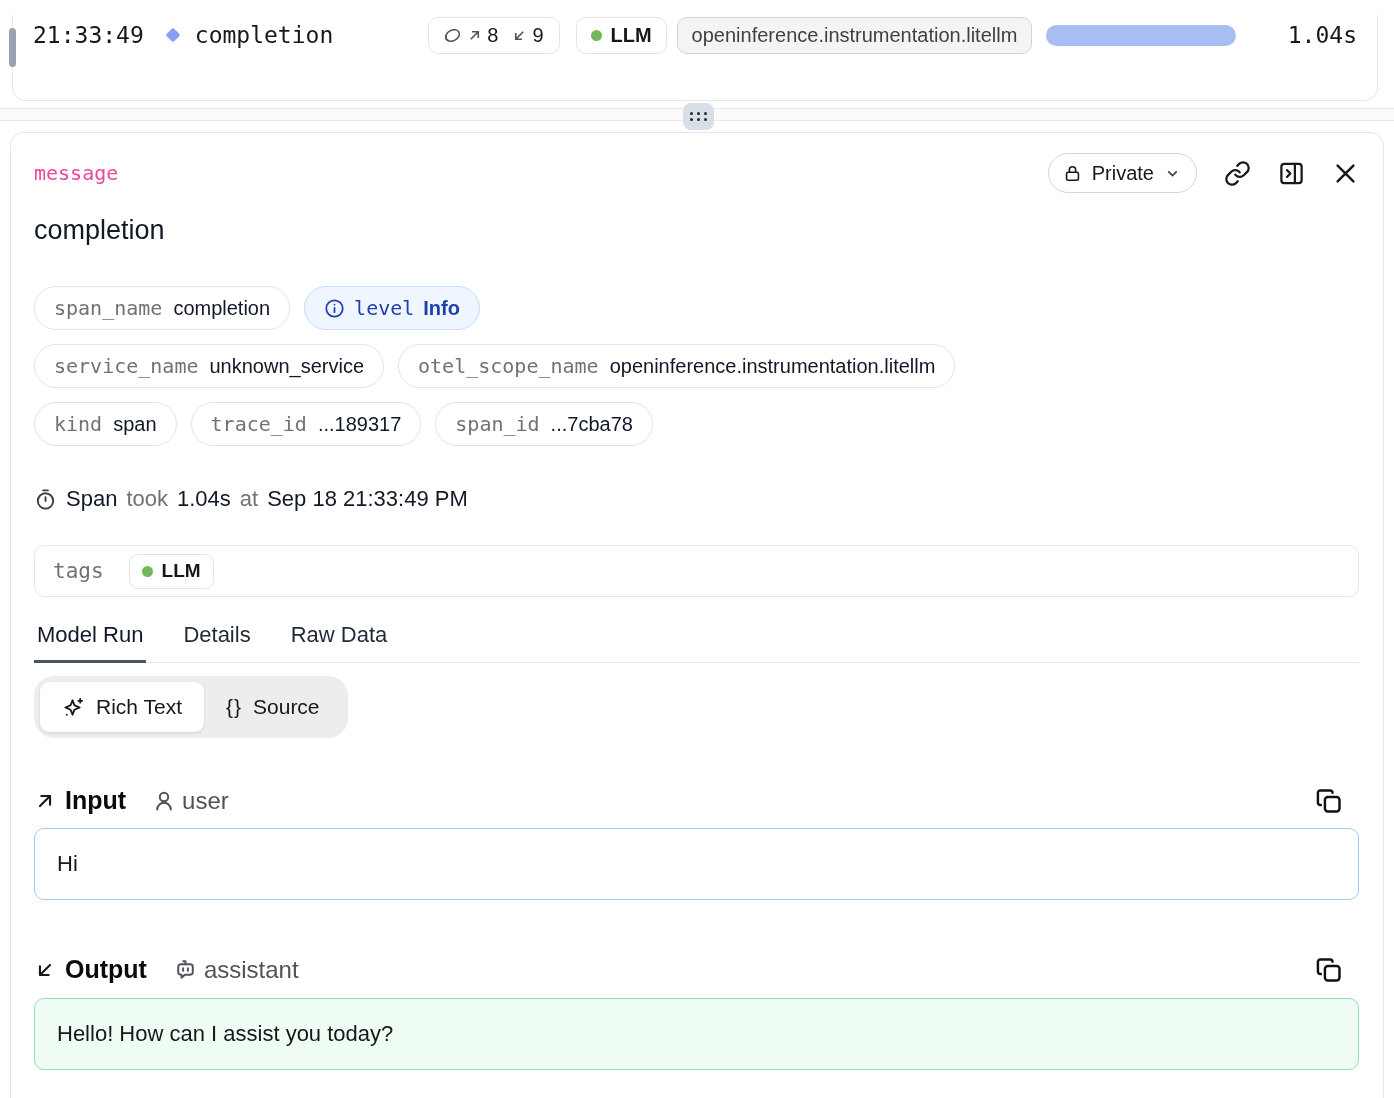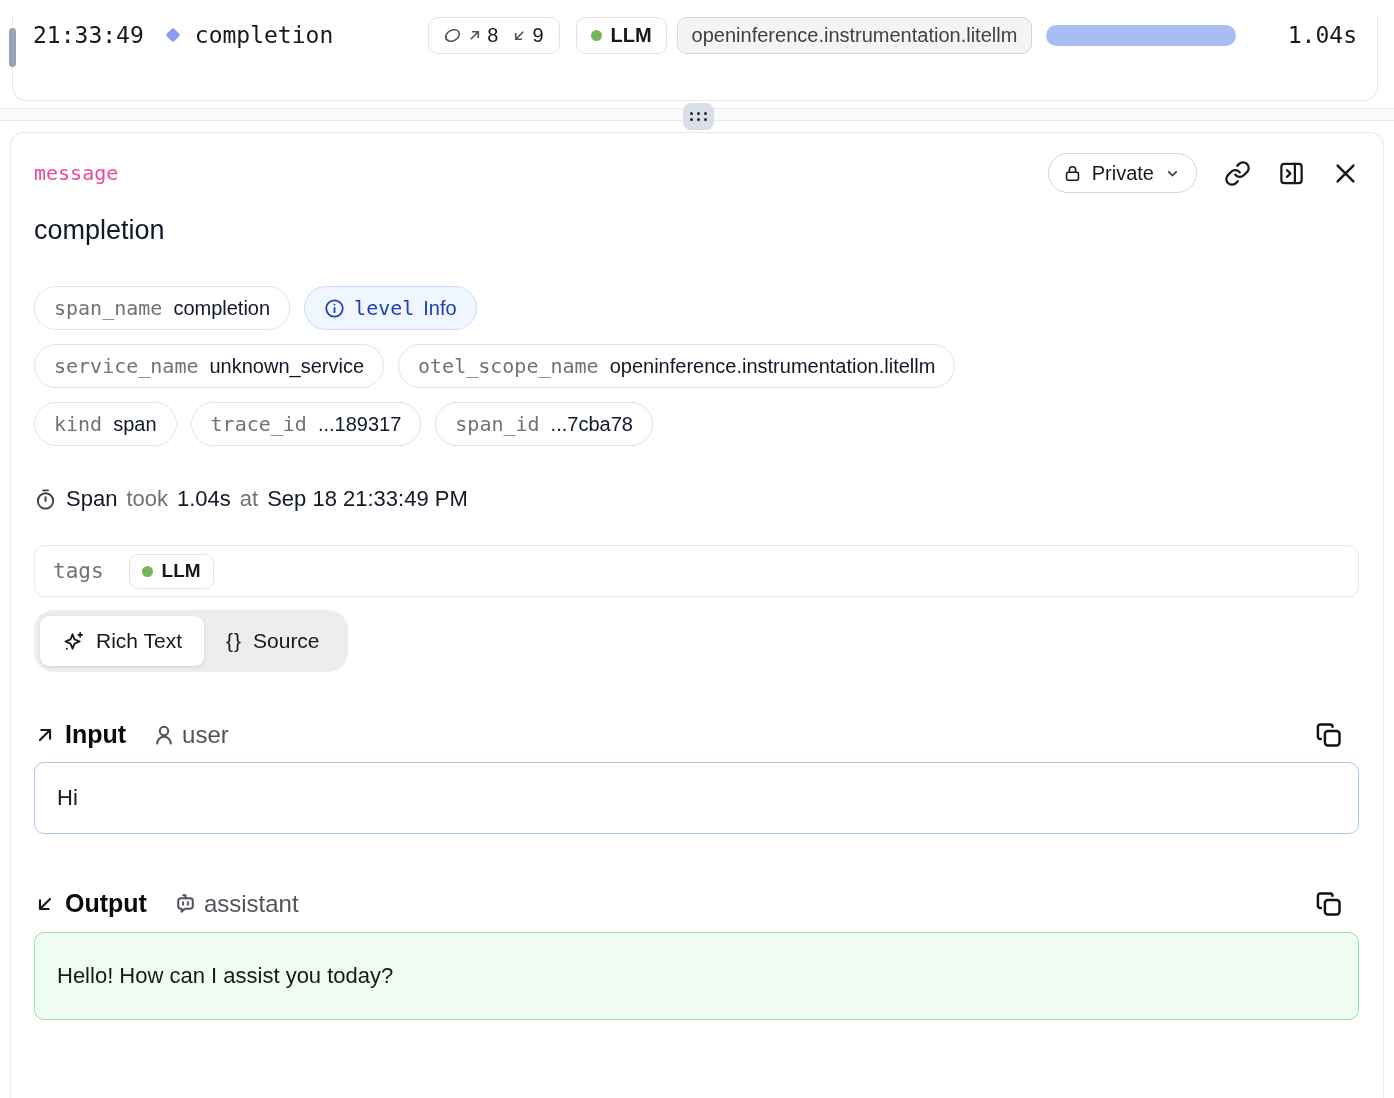--- a/index.html
+++ b/index.html
@@ -52,21 +52,21 @@
   .title { margin-top:22px; font-size:27px; font-weight:500; color:#111827; }
 
   .badges { margin-top:40px; display:flex; flex-direction:column; gap:14px; }
   .badge-row { display:flex; gap:14px; }
   .pill { display:inline-flex; align-items:center; gap:11px; height:44px; padding:0 19px;
     border:1px solid #e4e4e7; border-radius:22px; background:#fff; font-size:20px; }
   .pill .k { font-family:"DejaVu Sans Mono", monospace; color:#71717a; }
   .pill .v { color:#111827; }
   .pill-info { background:#eff6ff; border-color:#c7ddf8; gap:9px; }
   .pill-info .k, .pill-info .v { color:#1e40af; }
-  .pill-info .v { font-weight:400; }
+  .pill-info .v { font-weight:700; }
 
   .took-line { margin-top:40px; display:flex; align-items:center; gap:9px; font-size:22px; color:#111827; }
   .took-line .dim { color:#71717a; }
 
   .tags-box { margin-top:33px; display:flex; align-items:center; gap:25px; height:52px;
     border:1px solid #e5e7eb; border-radius:10px; padding:0 18px; }
   .tags-key { font-size:21px; color:#71717a; }
   .tag-pill { display:inline-flex; align-items:center; gap:9px; height:35px; padding:0 12px;
     border:1px solid #e4e4e7; border-radius:9px; font-size:19px; font-weight:600; color:#18181b;
     background:#fff; cursor:pointer; }
@@ -86,21 +86,21 @@
 
   .io-header { display:flex; align-items:center; }
   .io-header.input-h { margin-top:48px; }
   .io-header.output-h { margin-top:55px; }
   .io-title { margin-left:9px; font-size:25px; font-weight:700; color:#0a0a0a; }
   .io-role { display:flex; align-items:center; gap:6px; margin-left:26px; font-size:24px; color:#52525b; }
   .copy-btn { margin-left:auto; margin-right:16px; background:none; border:none; padding:0; cursor:pointer; }
 
   .io-box { margin-top:13px; height:72px; border:1.5px solid #a8c6ee; border-radius:10px;
     display:flex; align-items:center; padding:0 22px; font-size:22px; color:#18181b; background:#fff; }
-  .io-box.output { margin-top:14px; height:88px; background:#eefcf4; border-color:#8fdfb9; }
+  .io-box.output { margin-top:14px; height:72px; background:#eefcf4; border-color:#8fdfb9; }
 </style>
 </head>
 <body>
 
 <div class="top-card">
   <div class="scroll-thumb"></div>
   <div class="span-row">
     <span class="time mono">21:33:49</span>
     <span class="diamond-wrap">
       <svg width="22" height="22" viewBox="0 0 24 24">
@@ -266,20 +266,25 @@
   </div>
 
   <div class="tags-box">
     <span class="tags-key mono">tags</span>
     <span class="tag-pill">
       <span class="dot-green"></span>
       <span>LLM</span>
     </span>
   </div>
 
+  <div class="tabs">
+    <div class="tab active">Model Run</div>
+    <div class="tab">Details</div>
+    <div class="tab">Raw Data</div>
+  </div>
 
   <div class="segmented">
     <button class="seg active">
       <span>
         <svg width="23" height="23" viewBox="0 0 24 24" fill="none" stroke="#18181b" stroke-width="1.9" stroke-linecap="round" stroke-linejoin="round">
           <path d="M11 4.5 12.8 9.2a1.5 1.5 0 0 0 .9.9L18.5 12l-4.8 1.9a1.5 1.5 0 0 0-.9.9L11 19.5 9.1 14.8a1.5 1.5 0 0 0-.9-.9L3.5 12l4.7-1.9a1.5 1.5 0 0 0 .9-.9L11 4.5Z"></path>
           <path d="M19 3v4M21 5h-4"></path>
             <path d="M5 19.5v.1"></path>
         </svg>
       </span>

